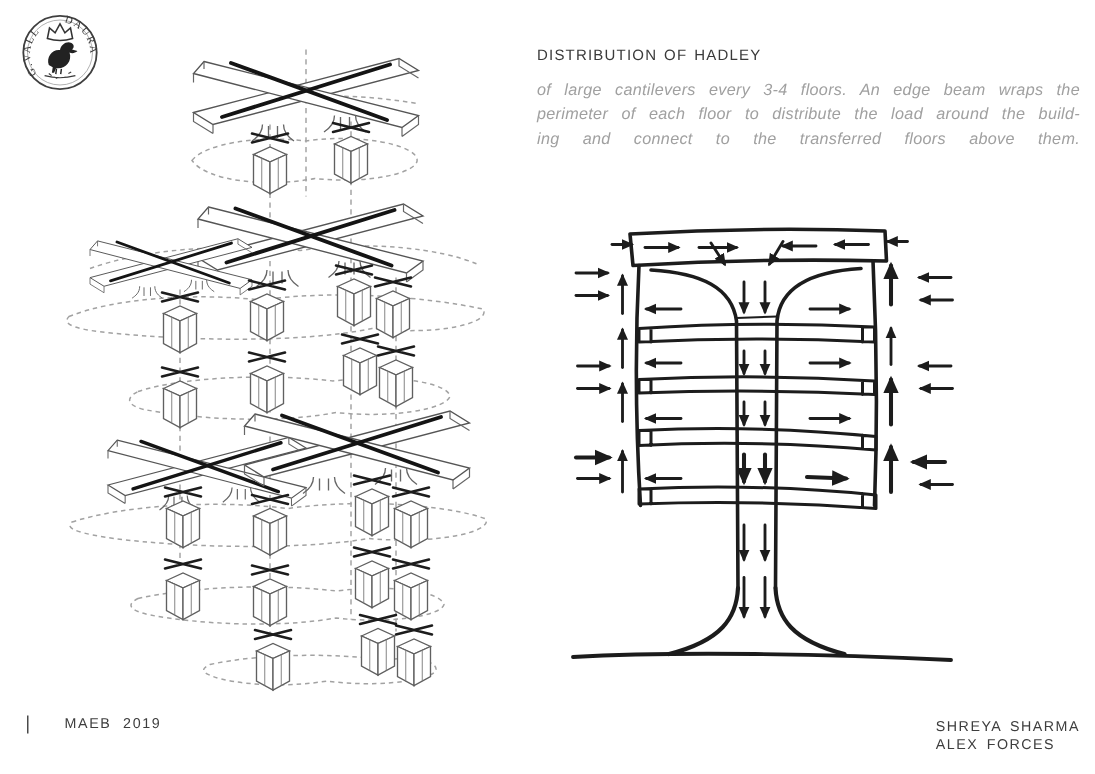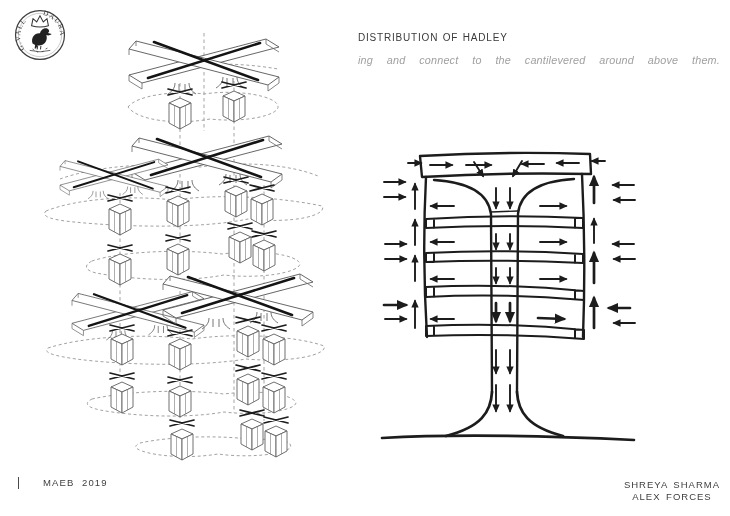--- a/index.html
+++ b/index.html
@@ -33,21 +33,21 @@
   .ink-thin { stroke-width:1.4; }
   .band { stroke-width:2; }
   .flare { stroke-width:2.8; }
   .ground { stroke-width:2.6; }
   .arr { stroke:#1c1c1c; stroke-width:1.9; fill:none; stroke-linecap:round; marker-end:url(#ah); }
   .arr-b { stroke-width:2.7; }
 
   .footer-left { position:absolute; left:18px; top:477px; border-left:1.2px solid #4a4a4a;
                  padding-left:24px; color:#3e3e3e; font-size:9.5px; line-height:11.5px;
                  letter-spacing:1.1px; word-spacing:4px; }
-  .footer-right { position:absolute; right:10px; top:479px; text-align:center; color:#3e3e3e;
+  .footer-right { position:absolute; right:10px; top:479px; text-align:left; color:#3e3e3e;
                   font-size:9.5px; line-height:11.5px; letter-spacing:1px; word-spacing:2px; }
 </style>
 </head>
 <body>
 
 <svg class="logo" viewBox="0 0 60 60">
   <circle class="stamp-ring" cx="30" cy="30" r="26.2"></circle>
   <circle class="stamp-ring2" cx="30" cy="30" r="23.2"></circle>
   <defs>
     <path id="arcL" d="M13.5,45 A22.5,22.5 0 0 1 25,9.5"></path>
@@ -131,21 +131,23 @@
     <use href="#hbox" transform="translate(216,368)"></use>
     <use href="#hbox" transform="translate(242,376)"></use>
     <use href="#hbox" transform="translate(150,423)"></use>
     <use href="#hbox" transform="translate(220,413)"></use>
     <use href="#hbox" transform="translate(244,420)"></use>
   </g>
 </svg>
 
 <div class="heading">DISTRIBUTION OF HADLEY</div>
 <div class="para">
-  <div class="para-line">ing and connect to the cantilevered around above them.</div>
+  <div class="para-line">of large cantilevers every 3-4 floors. An edge beam wraps the</div>
+  <div class="para-line">perimeter of each floor to distribute the load around the build-</div>
+  <div class="para-line">ing and connect to the transferred floors above them.</div>
 </div>
 
 <svg class="tree" viewBox="0 0 280 310" aria-label="force-distribution-tree-sketch">
   <defs>
     <marker id="ah" viewBox="0 0 10 10" refX="7.5" refY="5" markerWidth="4.6" markerHeight="4.6" orient="auto-start-reverse">
       <path d="M0,0.8 L9.5,5 L0,9.2 Z" fill="#1c1c1c"></path>
     </marker>
   </defs>
 
   <g>

